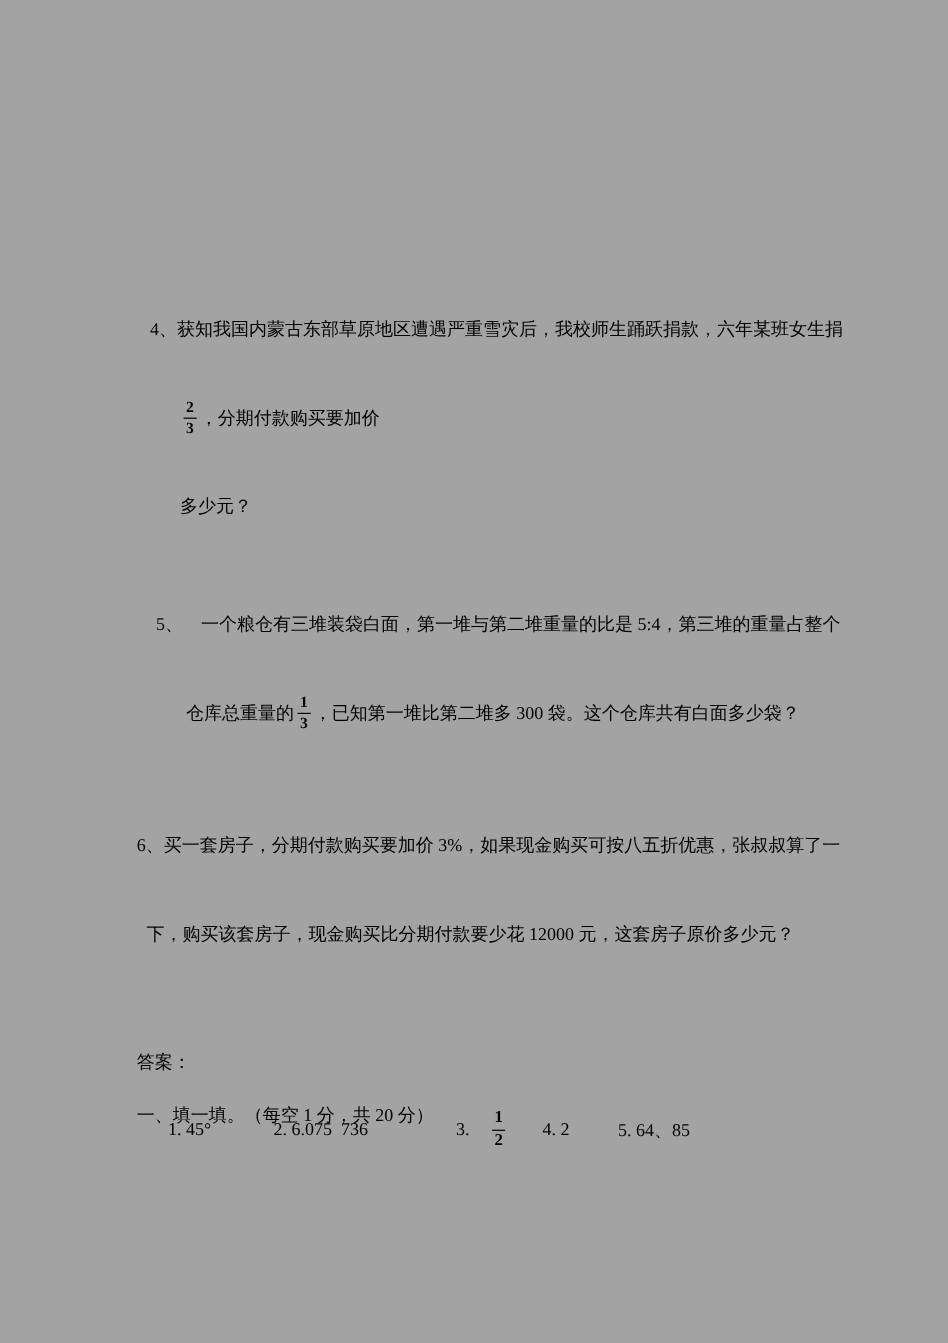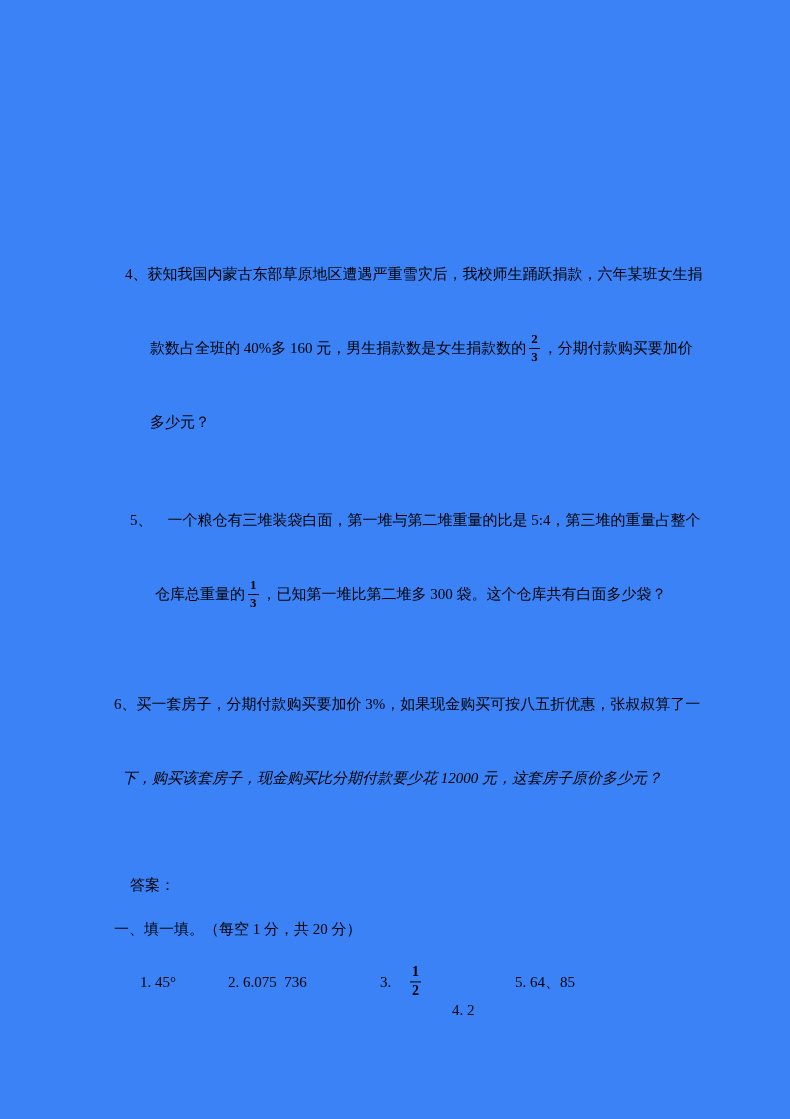--- a/index.html
+++ b/index.html
@@ -6,67 +6,66 @@
   html, body { background: #ffffff; }
   body {
     width: 790px; height: 1119px;
     font-family: "Liberation Serif", "DejaVu Serif", serif;
     color: #000000;
     font-size: 15px;
   }
   .page {
     position: relative;
     width: 790px; height: 1119px;
-    background: #3b82f6;
+    background: #a3a3a3;
     overflow: hidden;
   }
   .block { position: absolute; white-space: pre; }
   .line { height: 40px; display: flex; align-items: center; white-space: pre; }
   .cont { padding-left: 25px; }
-  .cont-sm { padding-left: 8px; font-style: italic; }
+  .cont-sm { padding-left: 8px; }
 
   .frac {
     display: inline-flex;
     flex-direction: column;
     align-items: center;
     font-weight: bold;
     font-size: 13px;
     line-height: 1.15;
     margin: 0 3px;
   }
   .frac .num { border-bottom: 1.5px solid #000; padding: 0 2px 1px 2px; }
   .frac .den { padding-top: 1px; }
 
   .q4 { top: 220px; left: 125px; }
   .q5 { top: 466px; left: 130px; }
   .q6 { top: 650px; left: 114px; }
 
-  .answers-title { top: 876px; left: 130px; }
+  .answers-title { top: 876px; left: 114px; }
   .section-title { top: 920px; left: 114px; }
 
-  .answer-row { position: absolute; top: 956px; left: 0; width: 790px; height: 52px; }
+  .answer-row { position: absolute; top: 916px; left: 0; width: 790px; height: 52px; }
   .ai { position: absolute; top: 50%; transform: translateY(-50%); white-space: pre; }
   .a1 { left: 140px; }
   .a2 { left: 228px; }
   .a3 { left: 380px; }
   .afrac { left: 407px; font-size: 14px; }
-  .a4 { left: 452px; margin-top: 28px; }
+  .a4 { left: 452px; }
   .a5 { left: 515px; }
 </style>
 </head>
 <body>
 
 <div class="page">
 
   <section class="block q4">
     <div class="line">
       <span>4、获知我国内蒙古东部草原地区遭遇严重雪灾后，我校师生踊跃捐款，六年某班女生捐</span>
     </div>
     <div class="line cont">
-      <span>款数占全班的 40%多 160 元，男生捐款数是女生捐款数的</span>
       <span class="frac">
         <span class="num">2</span>
         <span class="den">3</span>
       </span>
       <span>，分期付款购买要加价</span>
     </div>
     <div class="line cont">
       <span>多少元？</span>
     </div>
   </section>

